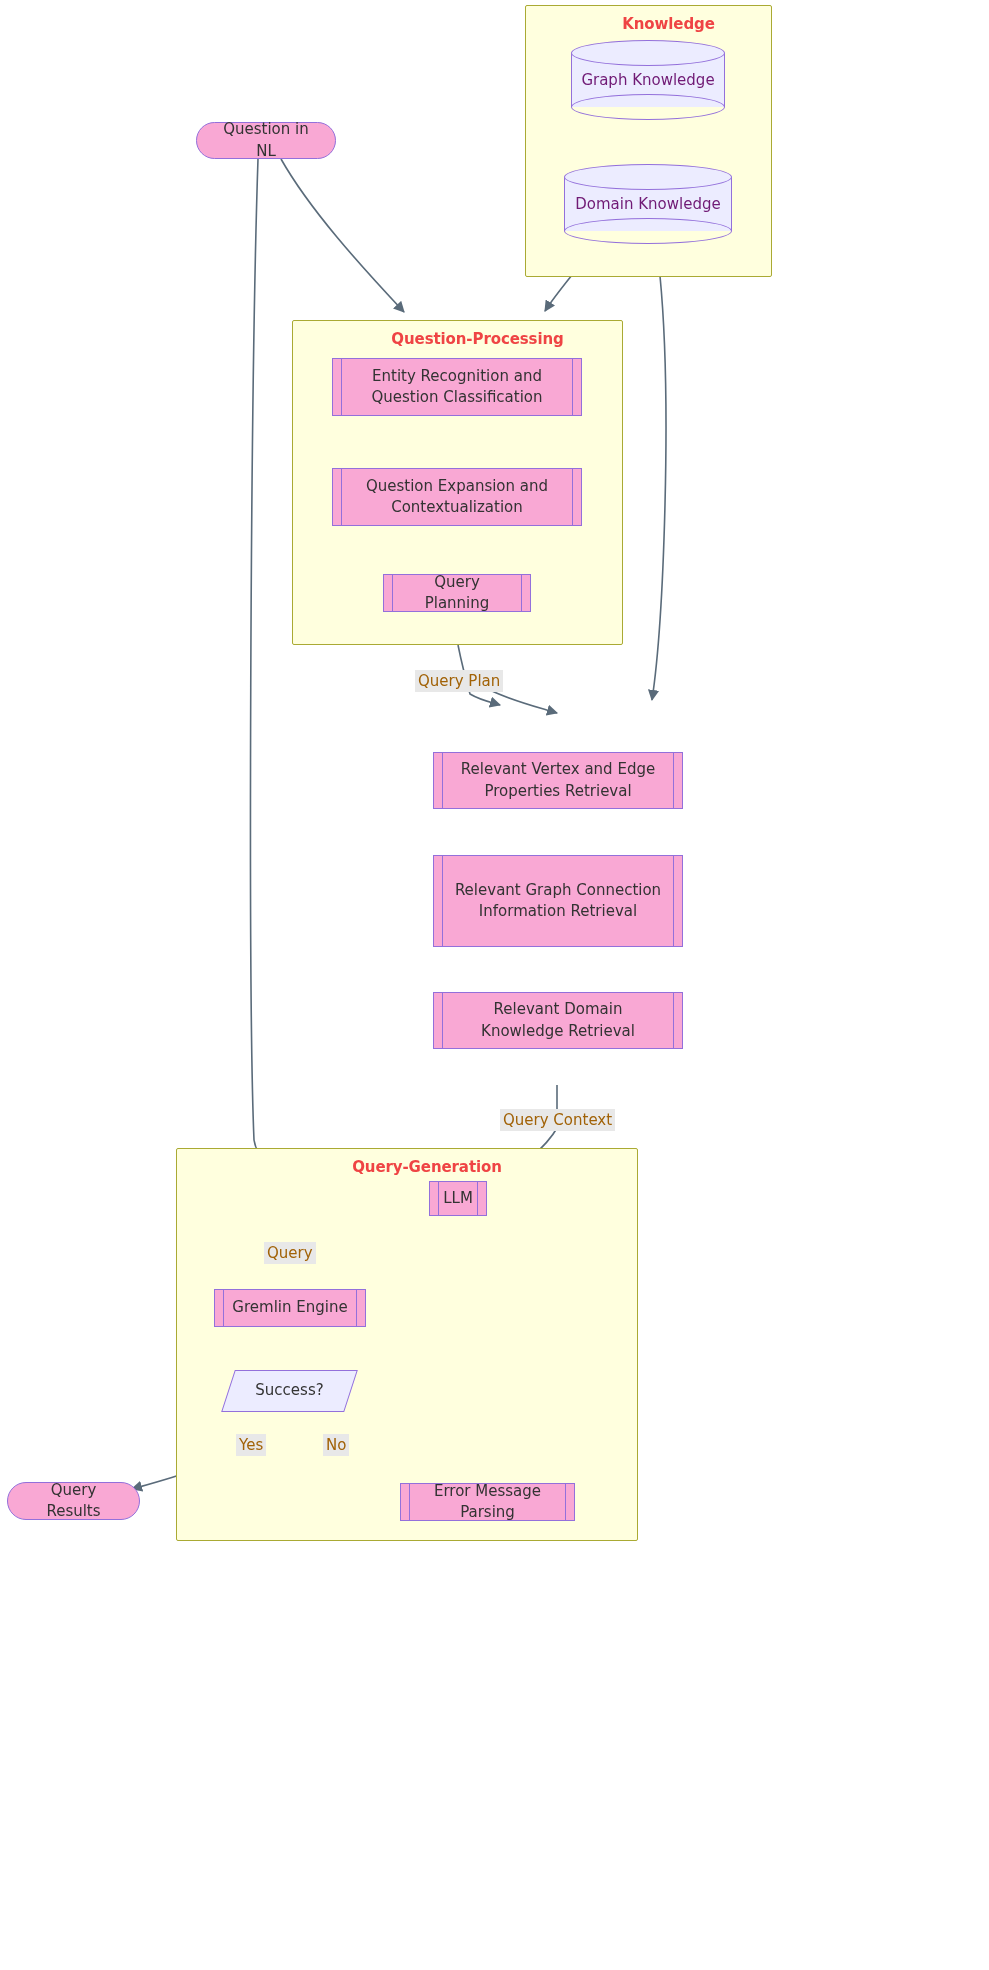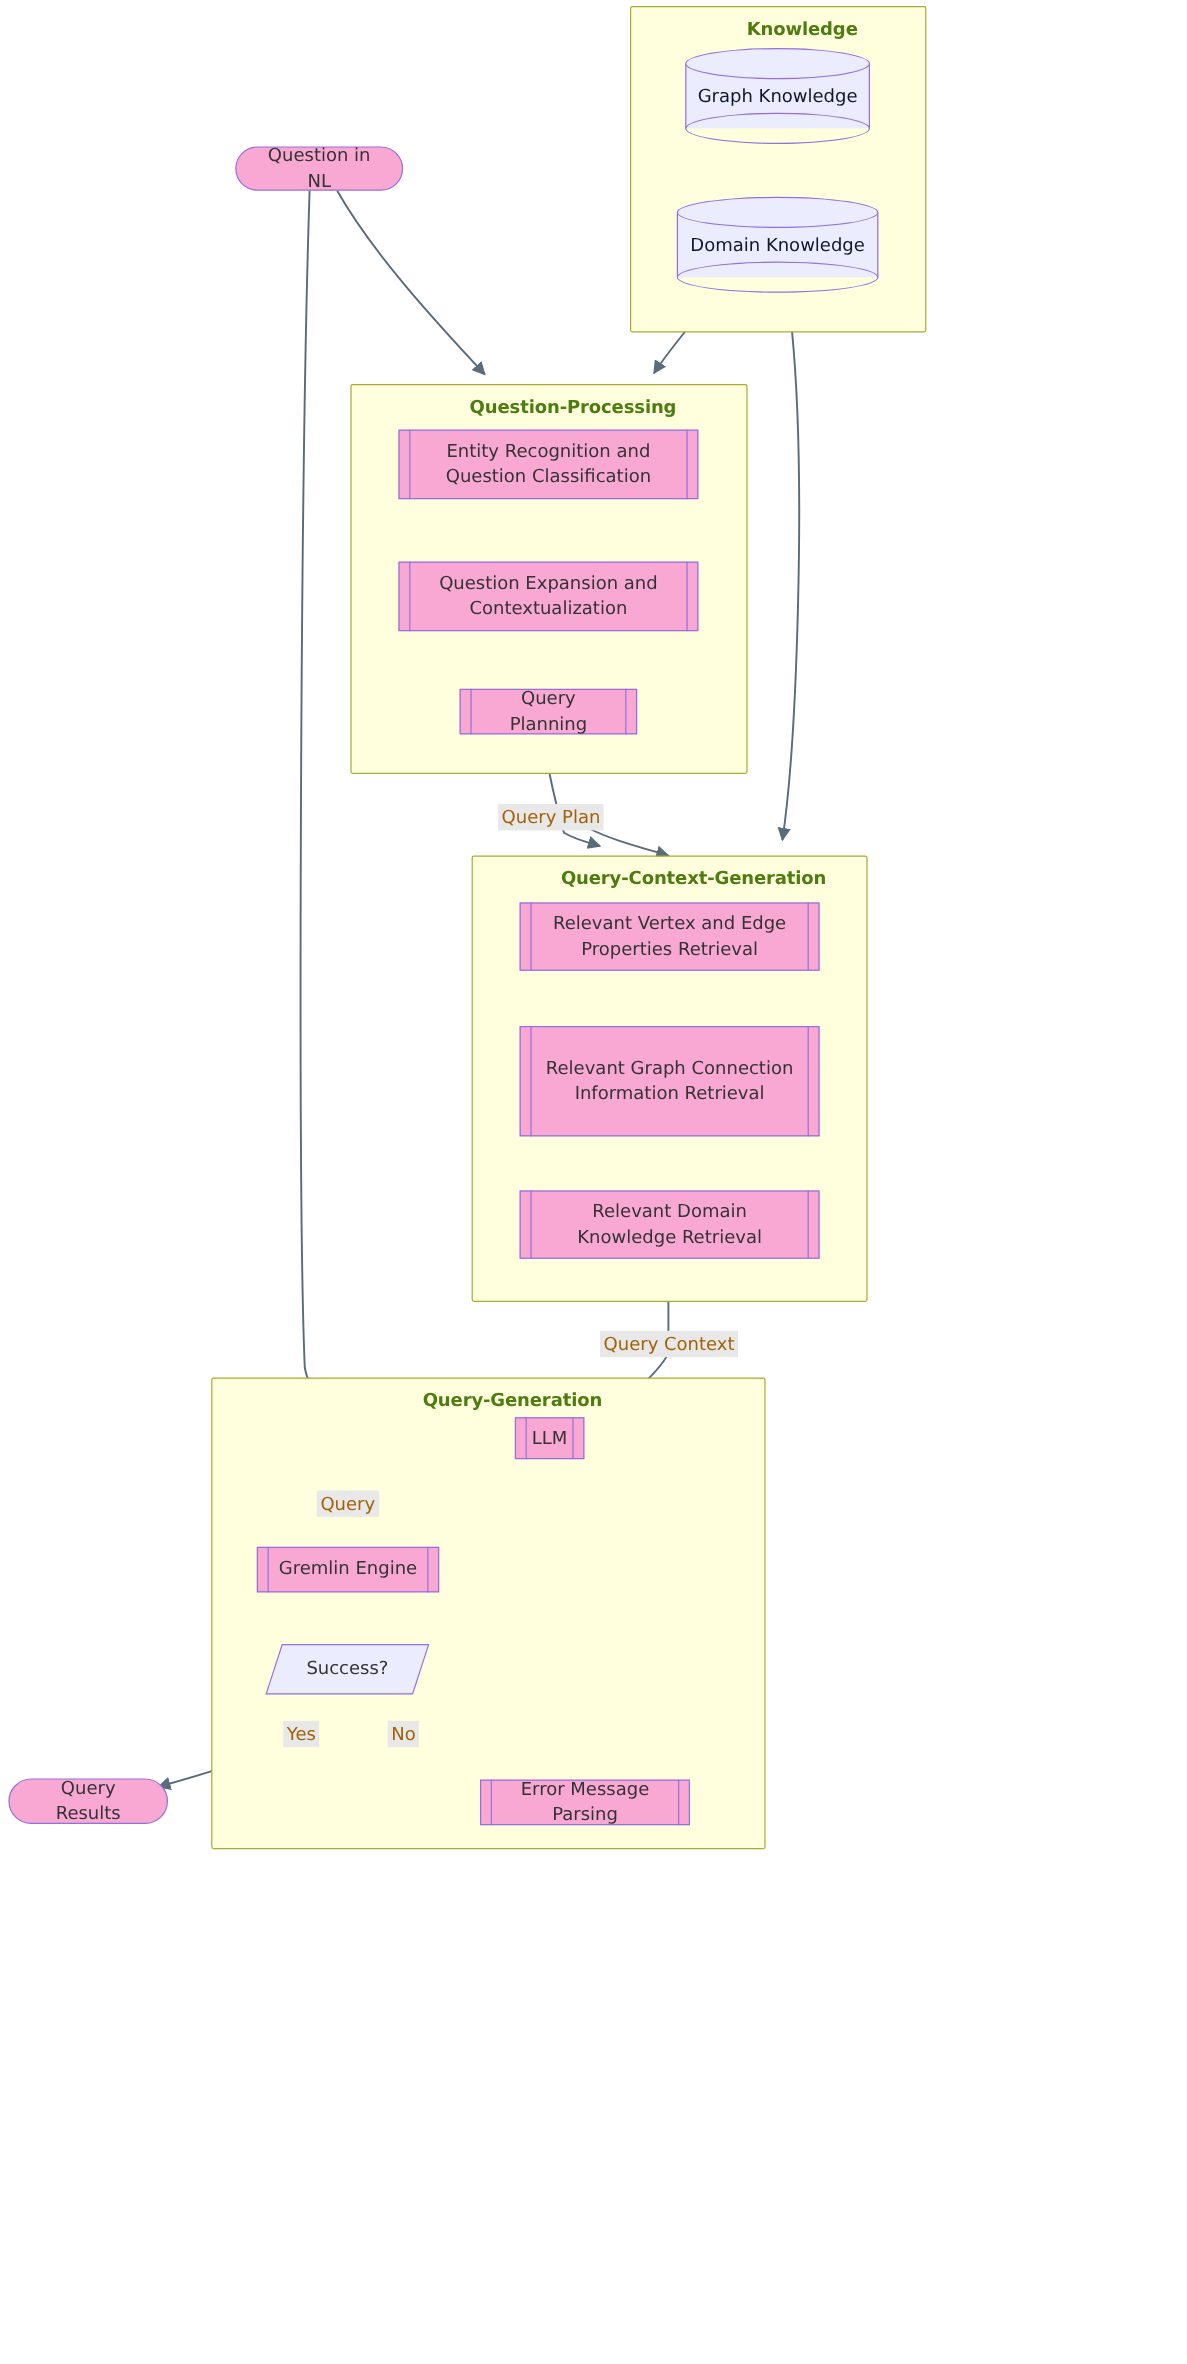--- a/index.html
+++ b/index.html
@@ -34,21 +34,21 @@
     box-sizing: border-box;
   }
   .subgraph-title {
     position: absolute;
     left: 0;
     right: 0;
     top: 9px;
     text-align: center;
     font-size: 15px;
     font-weight: bold;
-    color: #4d7c0f;
+    color: #ef4444;
     letter-spacing: -0.1px;
     padding-left: 40px;
   }
   
   .node {
     position: absolute;
     box-sizing: border-box;
     background: #f9a8d4;
     border: 1.3px solid #9370db;
     color: #333333;
@@ -121,21 +121,21 @@
   }
   .cylinder .cyl-top { top: 0; }
   .cylinder .cyl-bottom { bottom: 0; background: transparent; }
   .cylinder .cyl-label {
     position: absolute;
     left: 0; right: 0; top: 0; bottom: 0;
     display: flex;
     align-items: center;
     justify-content: center;
     font-size: 15px;
-    color: #0f172a;
+    color: #701a75;
     z-index: 3;
     text-align: center;
   }
   
   .edge-label {
     position: absolute;
     background: #e8e8e8;
     color: #a16207;
     font-size: 15px;
     padding: 2px 3px;
@@ -214,23 +214,20 @@
   <div class="node subroutine" style="left:332px; top:468px; width:250px; height:58px;">
     <span>Question Expansion and Contextualization</span>
   </div>
 
   <div class="node subroutine" style="left:383px; top:574px; width:148px; height:38px;">
     <span>Query Planning</span>
   </div>
 
   <div class="edge-label" style="left:415px; top:670px;">Query Plan</div>
 
-  <div class="subgraph" style="left:393px; top:713px; width:330px; height:372px;">
-    <div class="subgraph-title">Query-Context-Generation</div>
-  </div>
 
   <div class="node subroutine" style="left:433px; top:752px; width:250px; height:57px;">
     <span>Relevant Vertex and Edge Properties Retrieval</span>
   </div>
 
   <div class="node subroutine" style="left:433px; top:855px; width:250px; height:92px;">
     <span>Relevant Graph Connection Information Retrieval</span>
   </div>
 
   <div class="node subroutine" style="left:433px; top:992px; width:250px; height:57px;">

